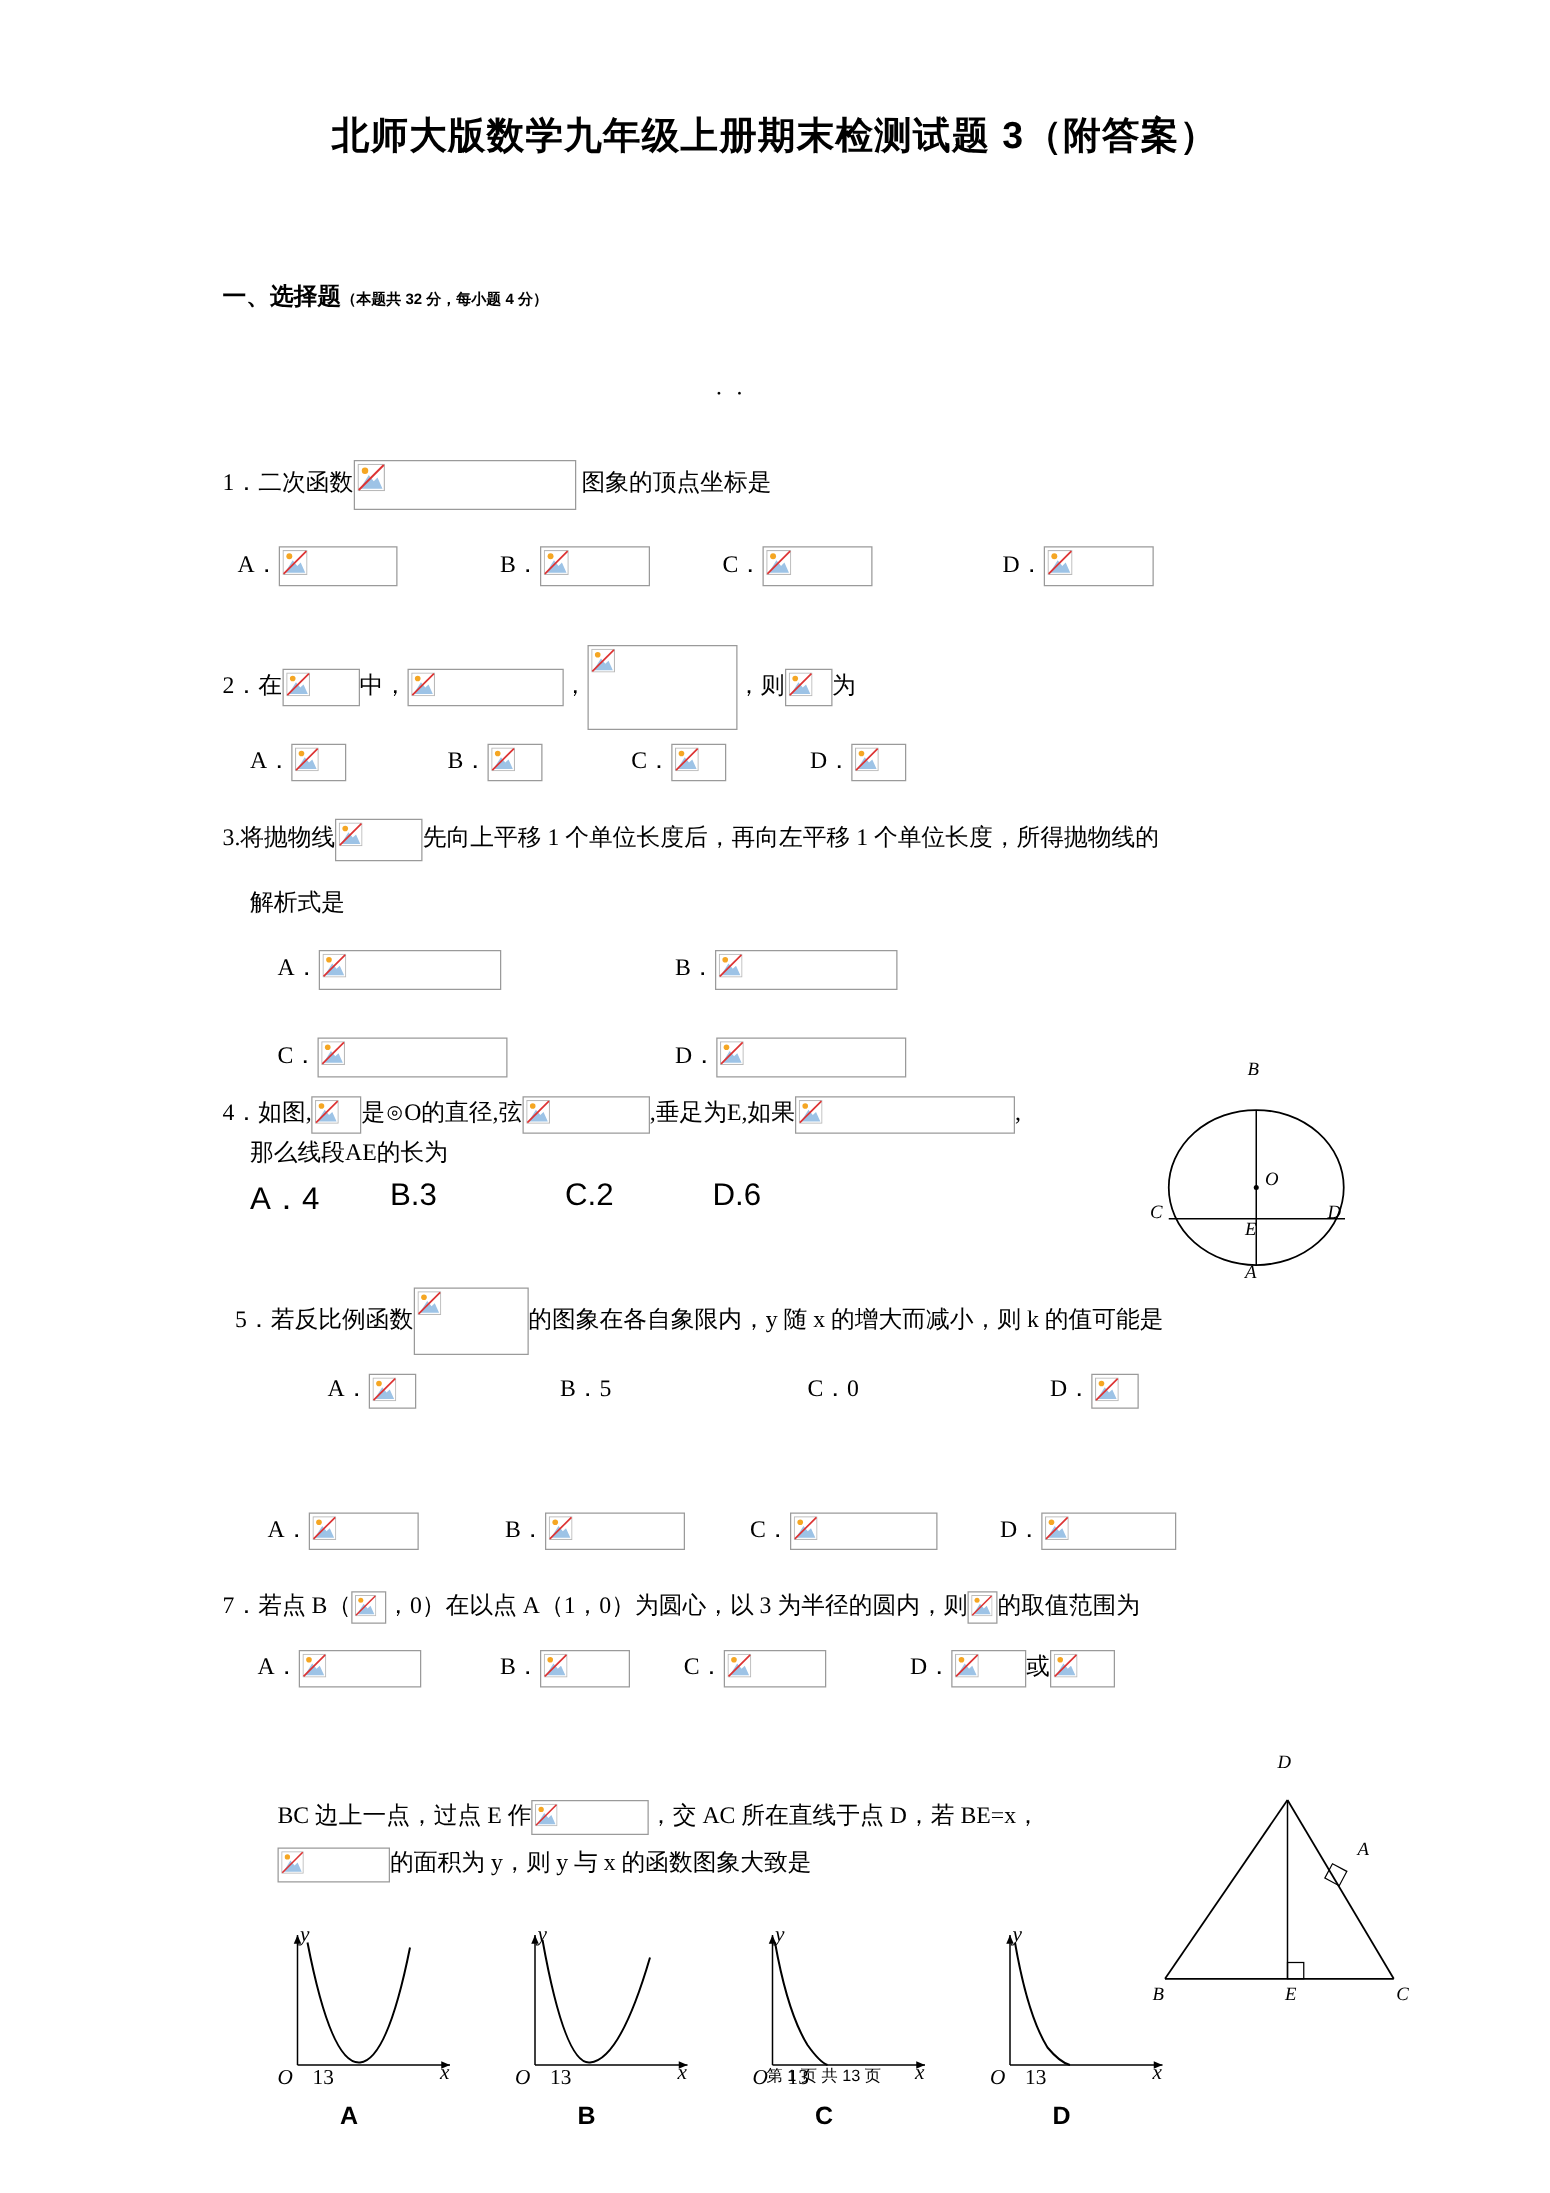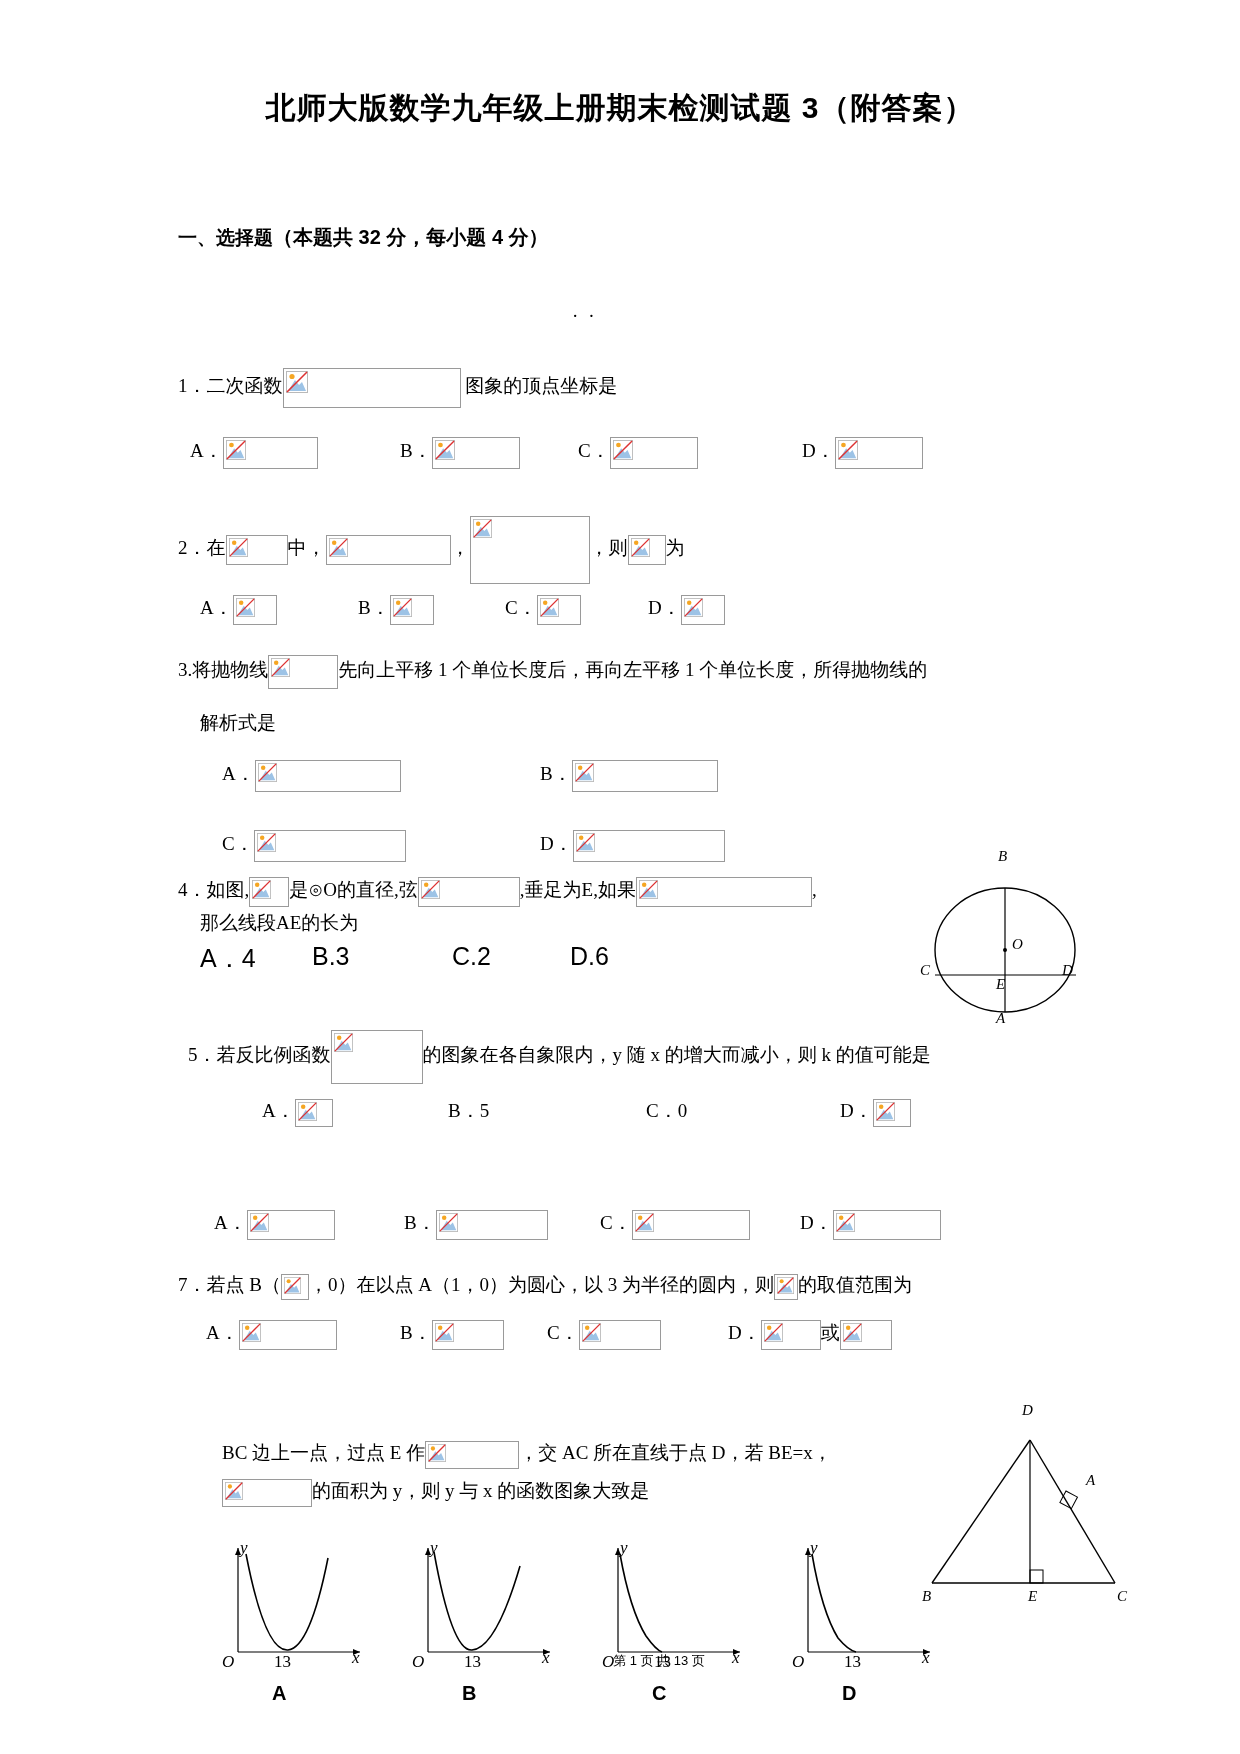--- a/index.html
+++ b/index.html
@@ -25,21 +25,21 @@
     font-size:30px;
     letter-spacing:1px;
   }
   .sec-head{
     position:absolute;
     left:178px;top:224px;
     font-family:"Liberation Sans", sans-serif;
     font-weight:bold;
     font-size:19px;
   }
-  .sec-head .small{font-size:20px;}
+  .sec-head .small{font-size:12px;}
   .lead{
     position:absolute;
     left:228px;top:288px;
     font-size:19px;
   }
   .dots{
     position:absolute;
     left:572px;top:305px;
     font-size:19px;
     letter-spacing:10px;
@@ -74,21 +74,20 @@
   .fig-circle{position:absolute;}
   .fig-tri{position:absolute;}
   .graph{position:absolute;}
   .graph .lbl{
     position:absolute;font-size:17px;font-style:italic;
     font-family:"Liberation Serif",serif;
   }
   .graph .gl{
     position:absolute;font-size:17px;
     font-family:"Liberation Serif",serif;
-    margin-left:24px;
   }
   .graph .cap{
     position:absolute;font-size:20px;font-weight:bold;
     font-family:"Liberation Sans", sans-serif;
   }
   .footer{
     position:absolute;
     left:0;top:1506px;width:1240px;
     text-align:center;
     font-size:13px;

